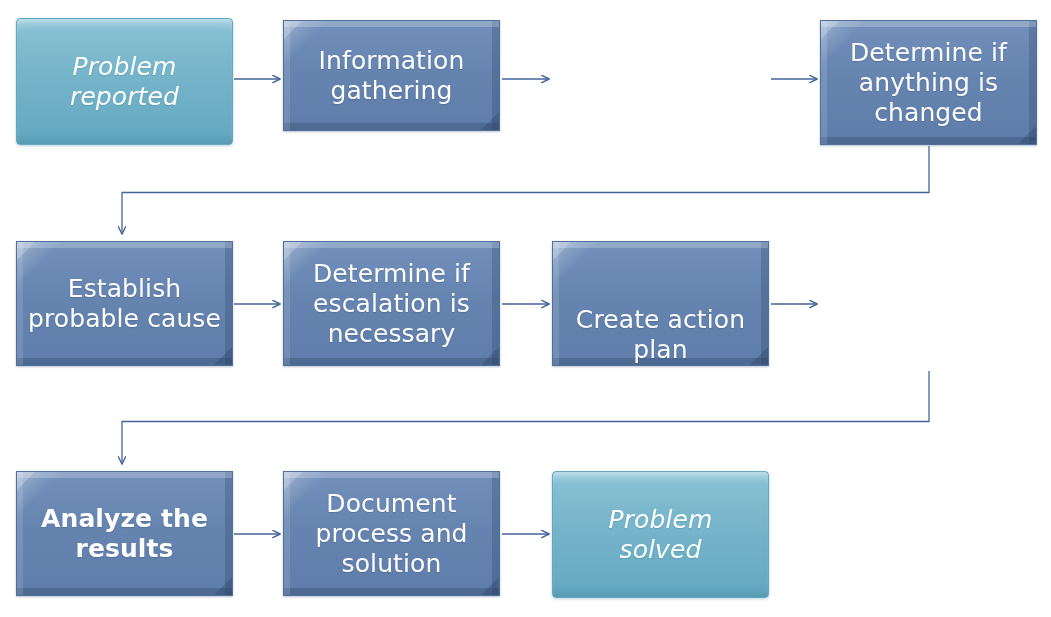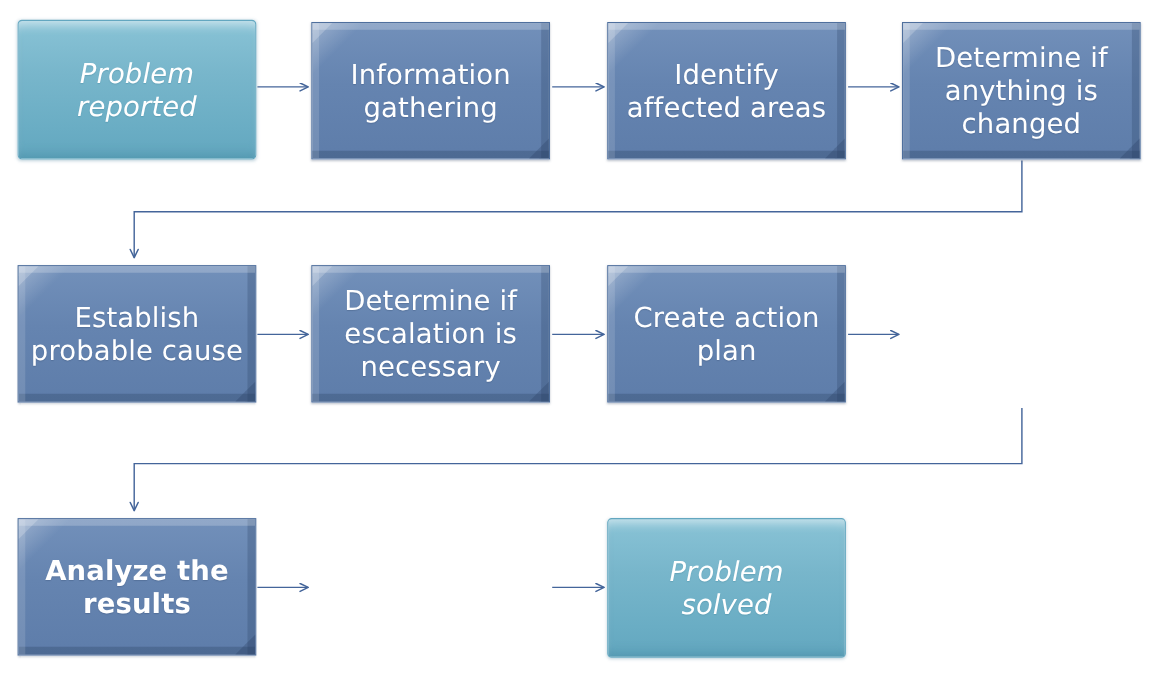--- a/index.html
+++ b/index.html
@@ -134,57 +134,58 @@
 
     <line x1="234" y1="534" x2="280" y2="534" stroke="#44659a" stroke-width="1.3" marker-end="url(#arrowOpen)"></line>
     <line x1="502" y1="534" x2="549" y2="534" stroke="#44659a" stroke-width="1.3" marker-end="url(#arrowOpen)"></line>
   </svg>
 
   <div class="node terminator" style="left:16px; top:18px; width:217px; height:127px;">
     <span class="node-label">Problem
 reported</span>
   </div>
 
-  <div class="node process" style="left:283px; top:20px; width:217px; height:125px;">
+  <div class="node process" style="left:283px; top:20px; width:217px; height:111px;">
     <span class="node-label">Information
 gathering</span>
   </div>
 
-  <div class="node process" style="left:552px; top:20px; width:217px; height:125px;">
-    <span class="node-label">Identify
-affected areas</span>
-  </div>
 
   <div class="node process" style="left:820px; top:20px; width:217px; height:125px;">
     <span class="node-label">Determine if
 anything is
 changed</span>
   </div>
 
   <div class="node process" style="left:16px; top:241px; width:217px; height:125px;">
     <span class="node-label">Establish
 probable cause</span>
   </div>
 
   <div class="node process" style="left:283px; top:241px; width:217px; height:125px;">
     <span class="node-label">Determine if
 escalation is
 necessary</span>
   </div>
 
-  <div class="node process" style="left:552px; top:241px; width:217px; height:125px;">
+  <div class="node process" style="left:552px; top:241px; width:217px; height:125px;align-items:flex-end;">
     <span class="node-label">Create action
 plan</span>
   </div>
 
 
   <div class="node process" style="left:16px; top:471px; width:217px; height:125px;font-weight:bold;">
     <span class="node-label">Analyze the
 results</span>
   </div>
 
+  <div class="node process" style="left:283px; top:471px; width:217px; height:125px;">
+    <span class="node-label">Document
+process and
+solution</span>
+  </div>
 
   <div class="node terminator" style="left:552px; top:471px; width:217px; height:127px;">
     <span class="node-label">Problem
 solved</span>
   </div>
 
 </div>
 
 </body></html>

